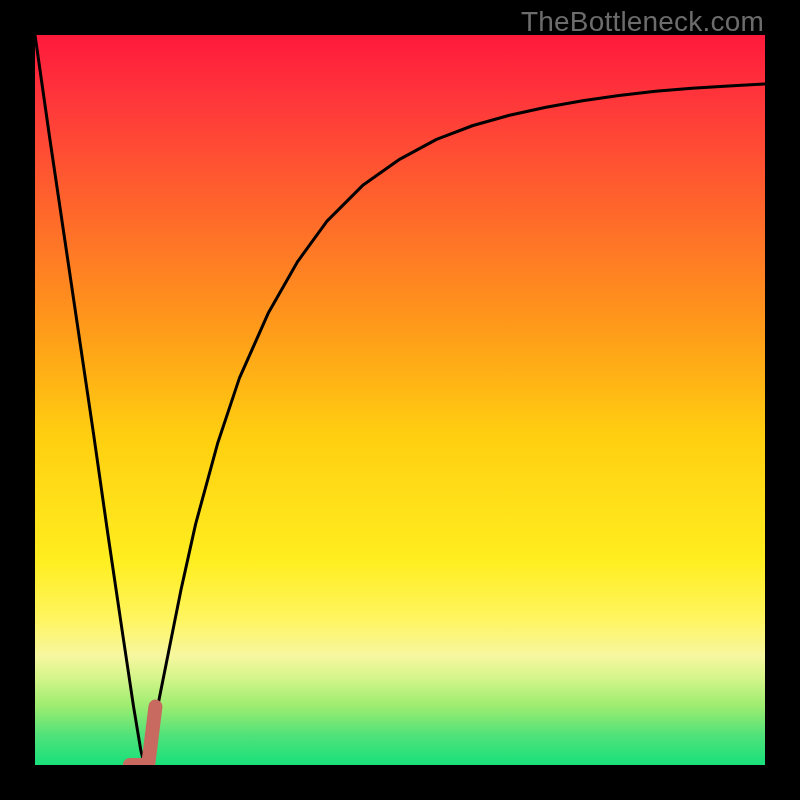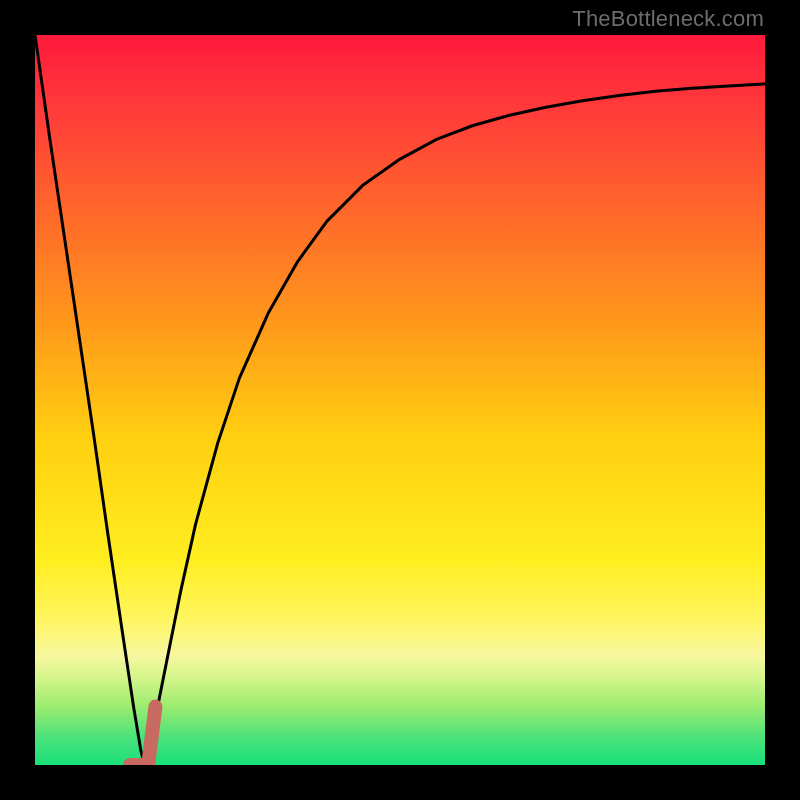--- a/index.html
+++ b/index.html
@@ -1,21 +1,21 @@
 <!DOCTYPE html>
 <html><head>
 <meta charset="utf-8">
 <style>
   html,body{margin:0;padding:0;width:800px;height:800px;overflow:hidden;background:#000;font-family:Arial,Helvetica,sans-serif}
   .frame{position:absolute;left:0;top:0;width:800px;height:800px;background:#000}
   .plot{position:absolute;left:35px;top:35px;width:730px;height:730px;overflow:hidden}
   .grad{position:absolute;left:0;top:0;width:730px;height:730px}
   .curve{position:absolute;left:0;top:0;width:730px;height:730px;pointer-events:none}
   .mark{position:absolute;pointer-events:none}
-  .wm{position:absolute;top:6px;right:36px;color:#6c6c6c;font-size:22px;font-weight:400;letter-spacing:0.2px}
+  .wm{position:absolute;top:6px;right:36px;color:#6c6c6c;font-size:28px;font-weight:400;letter-spacing:0.2px}
 </style>
 </head>
 <body>
 
 <div class="frame">
   <div class="wm">TheBottleneck.com</div>
   <div class="plot">
     <div class="grad" id="grad" style="background: linear-gradient(rgb(255, 26, 60) 0%, rgb(255, 58, 58) 10%, rgb(255, 106, 42) 25%, rgb(255, 154, 26) 40%, rgb(255, 207, 16) 55%, rgb(255, 238, 32) 72%, rgb(255, 245, 96) 80%, rgb(247, 247, 160) 85%, rgb(213, 245, 138) 88%, rgb(156, 236, 112) 92%, rgb(79, 226, 122) 96%, rgb(24, 224, 122) 100%);"></div>
     <svg class="curve" id="curve" viewBox="0 0 730 730" preserveAspectRatio="none">
         <path d="M0.00 0.00 L14.60 102.20 L29.20 200.75 L43.80 299.30 L58.40 397.85 L73.00 500.05 L87.60 598.60 L98.55 671.60 L105.85 715.40 L109.50 730.00 L116.80 700.80 L131.40 627.80 L146.00 554.80 L160.60 489.10 L182.50 408.80 L204.40 343.10 L233.60 277.40 L262.80 226.30 L292.00 186.15 L328.50 149.65 L365.00 124.10 L401.50 104.39 L438.00 90.52 L474.50 80.30 L511.00 72.27 L547.50 65.70 L584.00 60.59 L620.50 56.21 L657.00 53.29 L693.50 51.10 L730.00 48.91 " fill="none" stroke="#000000" stroke-width="3" stroke-linejoin="round" stroke-linecap="round"></path>

